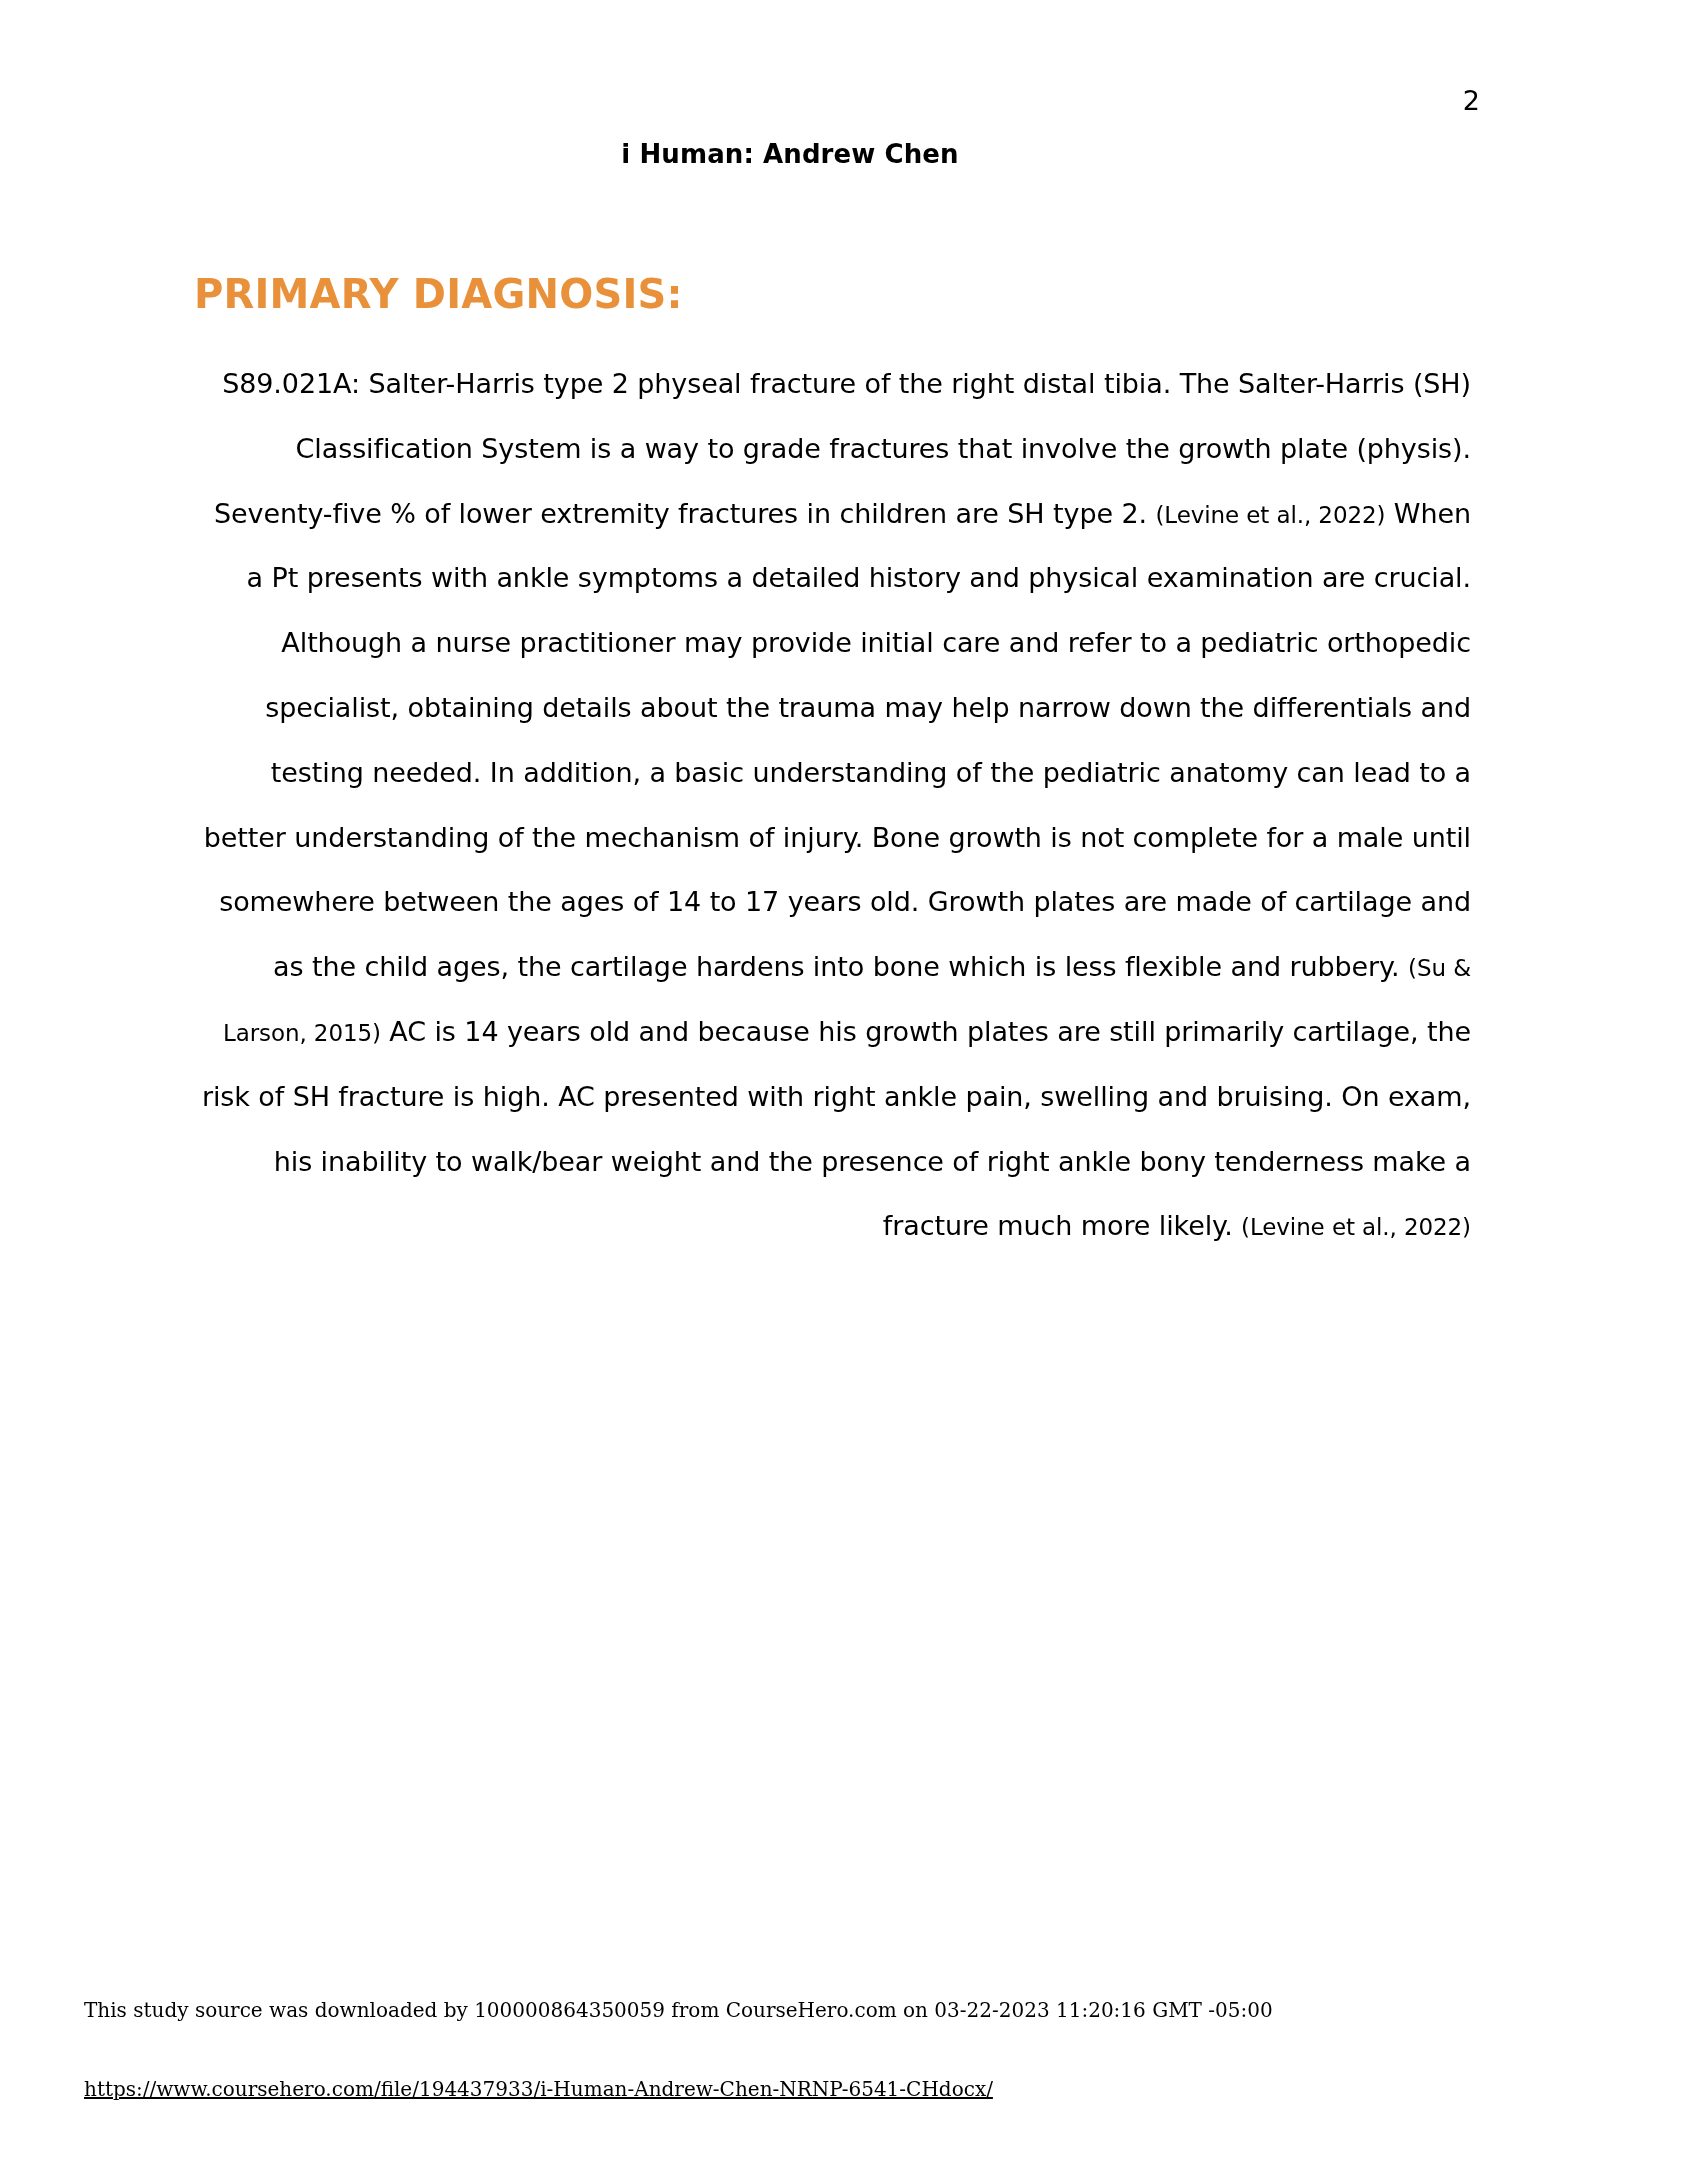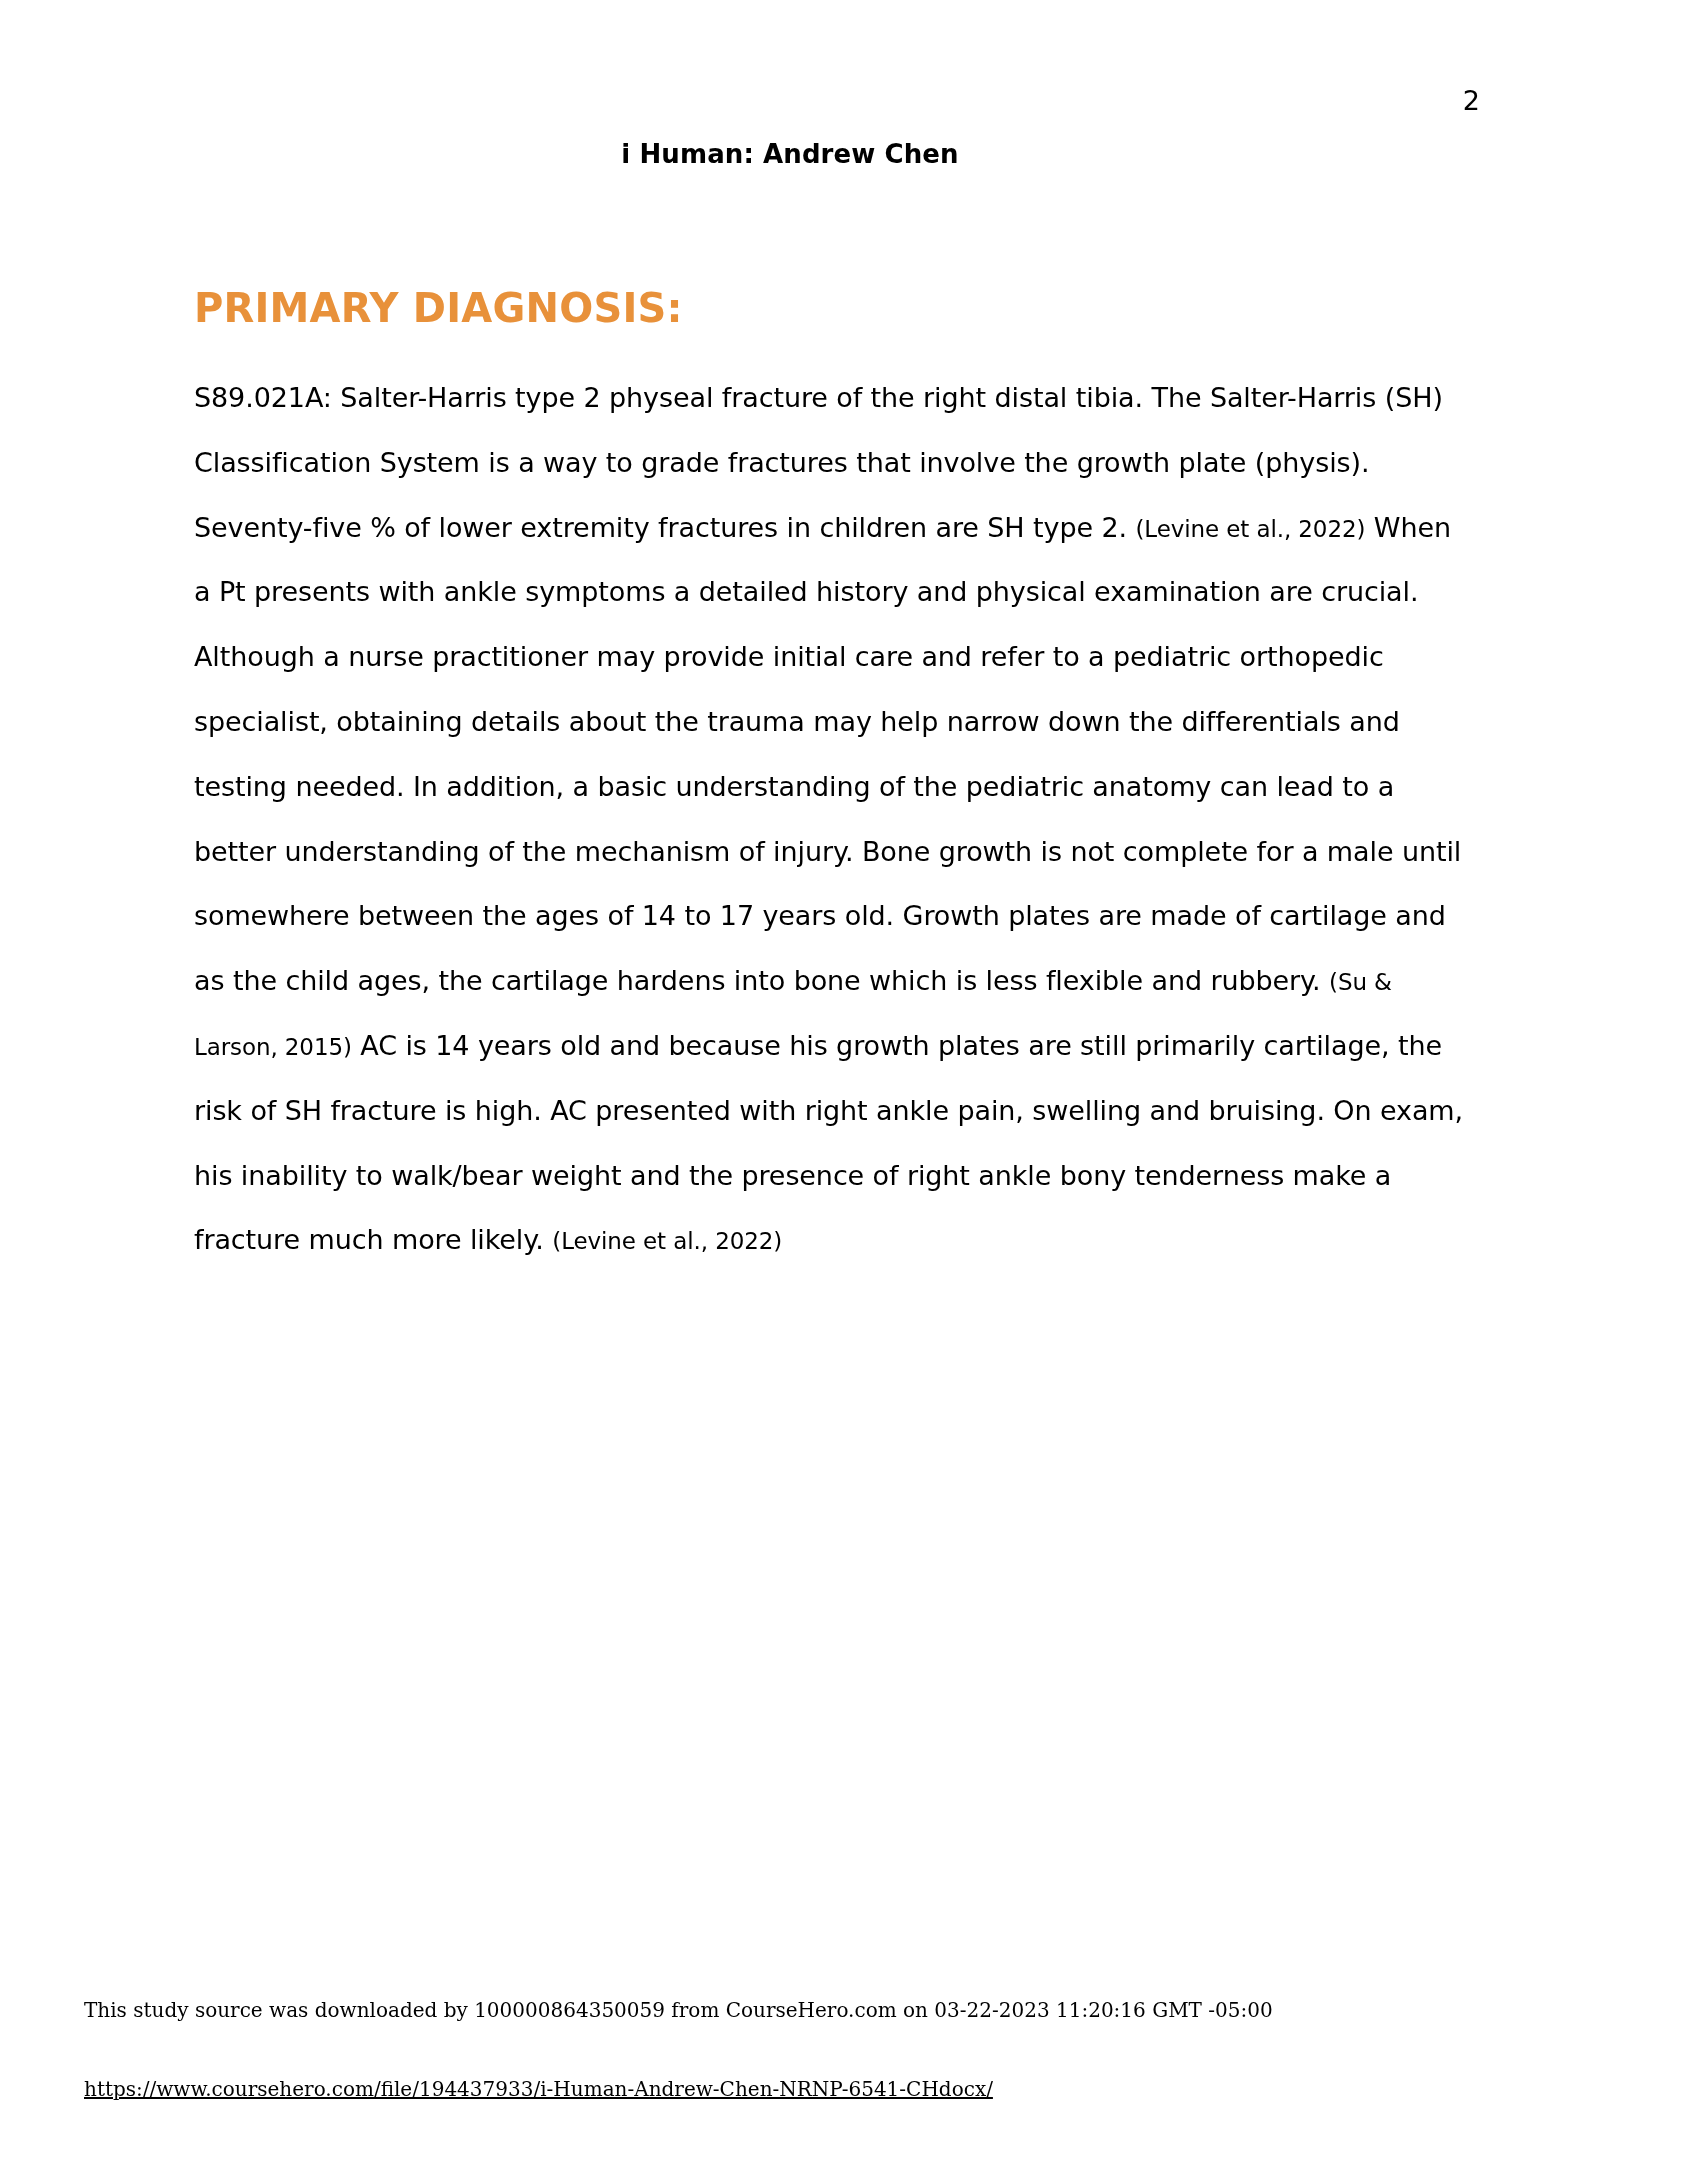--- a/index.html
+++ b/index.html
@@ -38,39 +38,39 @@
     text-align: center;
     font-family: "DejaVu Sans", sans-serif;
     font-size: 26px;
     font-weight: bold;
     letter-spacing: 0.1px;
     padding-left: 23px;
     box-sizing: border-box;
   }
   .content {
     position: absolute;
-    top: 286px;
+    top: 272px;
     left: 194px;
     width: 1277px;
   }
   h1.section-title {
     font-family: "DejaVu Sans", sans-serif;
     font-size: 40px;
     font-weight: bold;
     color: #E8913A;
     margin: 0 0 36px 0;
     letter-spacing: 0.2px;
     line-height: 1.1;
   }
   p.body-text {
     font-family: "DejaVu Sans", sans-serif;
     font-size: 27px;
     line-height: 2.4;
     margin: 0;
-    text-align: left;
+    text-align: right;
     color: #000;
     letter-spacing: -0.1px;
   }
   .cite {
     font-size: 23px;
   }
   .footer {
     position: absolute;
     left: 84px;
     top: 1998px;

